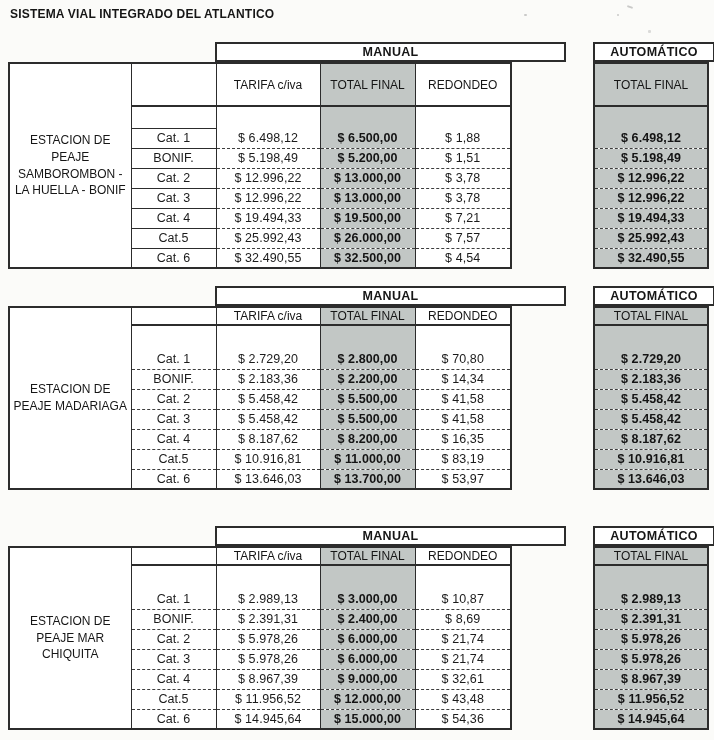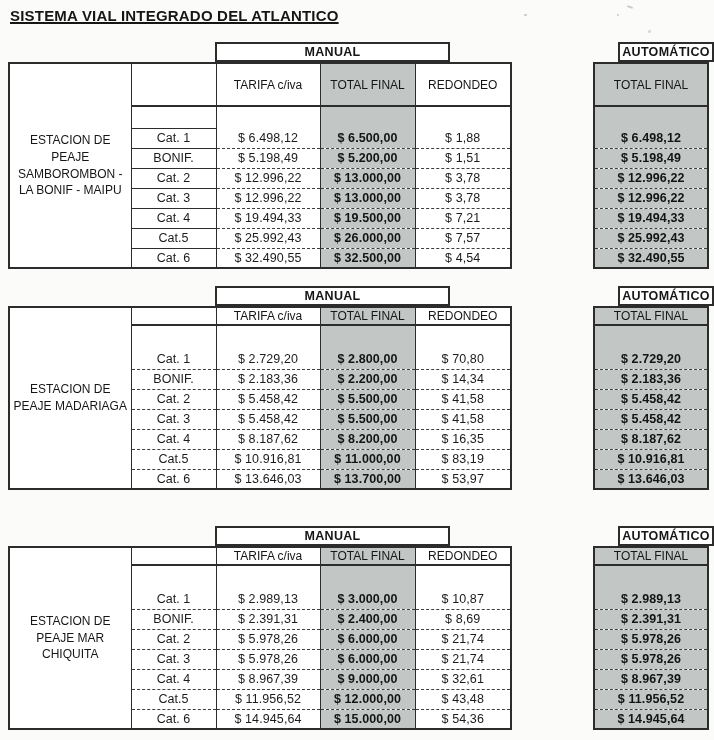--- a/index.html
+++ b/index.html
@@ -11,37 +11,36 @@
   html,body{margin:0;padding:0;}
   body{
     width:714px;height:740px;position:relative;
     background:var(--paper);
     font-family:"Liberation Sans", sans-serif;
     color:#1b1b1b;
     overflow:hidden;
   }
   .title{
     position:absolute;left:10px;top:7px;
-    font-size:15px;font-weight:bold;
-    text-decoration:underline;
+    font-size:12px;font-weight:bold;
     text-decoration-thickness:1.5px;
     letter-spacing:.2px;
     color:#161616;
   }
   .block{position:absolute;left:8px;width:699px;}
   #b1{top:42px;} #b2{top:286px;} #b3{top:526px;}
 
   .hdr{
     position:absolute;top:0;height:20px;box-sizing:border-box;
     border:2px solid var(--border);background:#fff;
     font-weight:bold;font-size:12.5px;text-align:center;line-height:16px;
     letter-spacing:.3px;color:#161616;
   }
-  .hdr.manual{left:207px;width:235px;}
-  .hdr.autoh{left:610px;width:96px;}
+  .hdr.manual{left:207px;width:351px;}
+  .hdr.autoh{left:585px;width:122px;}
 
   table{border-collapse:collapse;table-layout:fixed;position:absolute;top:20px;background:#fff;}
   table.main{left:0;width:502px;border:2px solid var(--border);}
   table.auto{left:585px;width:114px;border:2px solid var(--border);}
 
   td,th{
     padding:0 2px;margin:0;text-align:center;vertical-align:middle;
     border-left:1.4px solid var(--border);
     border-right:1.4px solid var(--border);
     border-top:none;border-bottom:none;
@@ -91,21 +90,21 @@
   <table class="main">
     <colgroup>
         <col style="width:122px">
         <col style="width:85px">
         <col style="width:104px">
         <col style="width:95px">
         <col style="width:96px">
       </colgroup>
     <tbody>
         <tr class="sub">
-      <td class="station" rowspan="9">ESTACION DE PEAJE SAMBOROMBON - LA BONIF - MAIPU</td>
+      <td class="station" rowspan="9">ESTACION DE PEAJE SAMBOROMBON - LA HUELLA - BONIF</td>
       <td></td>
       <th>TARIFA c/iva</th>
       <th class="g">TOTAL FINAL</th>
       <th>REDONDEO</th>
     </tr>
     <tr class="gap">
       <td class="gapcat"></td>
           <td></td>
           <td class="g"></td>
           <td></td>

